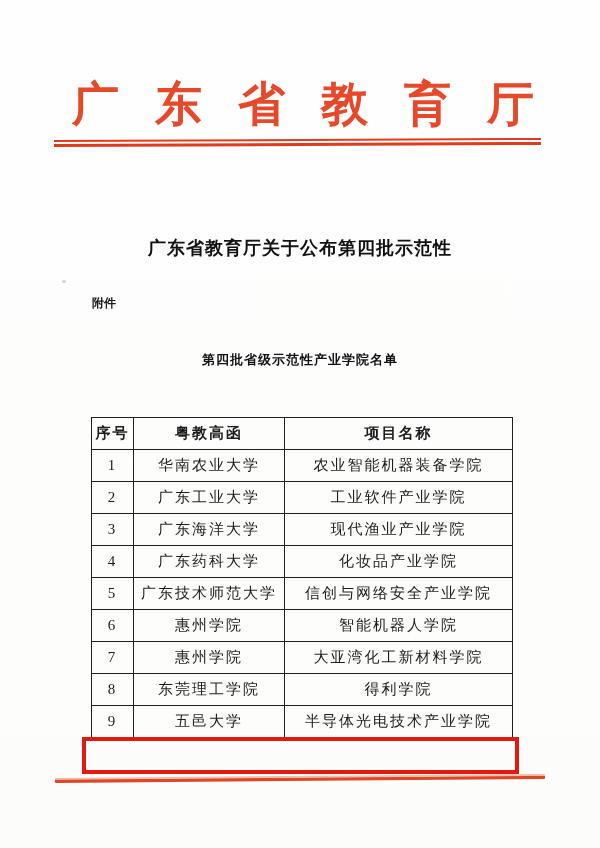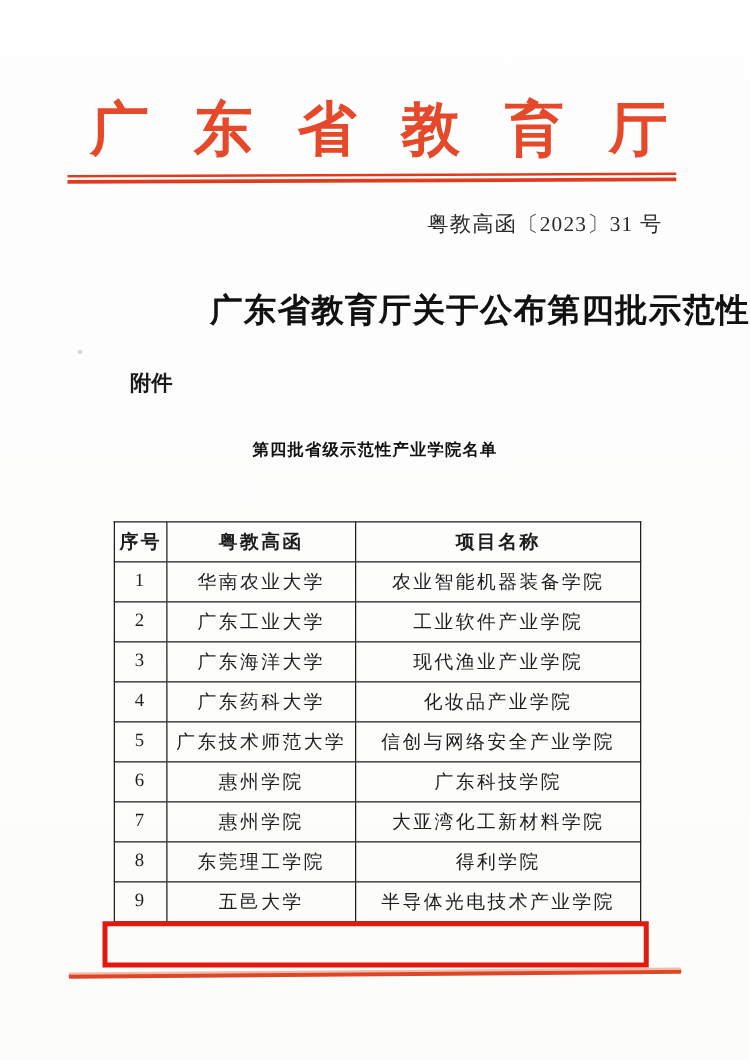--- a/index.html
+++ b/index.html
@@ -41,33 +41,33 @@
   .doc-number {
     position: absolute;
     top: 168px; right: 70px;
     font-size: 17px;
     letter-spacing: 1px;
     color: #2a2a2a;
   }
   .notice-title {
     position: absolute;
     top: 228px; left: 0; right: 0;
-    text-align: right;
-    font-weight: bold;
-    font-size: 26px;
+    text-align: center;
+    font-weight: bold;
+    font-size: 18px;
     line-height: 41px;
     letter-spacing: 1px;
     color: #111;
   }
   .attachment {
     position: absolute;
-    top: 295px; left: 104px;
+    top: 295px; left: 92px;
     font-family: "Liberation Sans", "DejaVu Sans", sans-serif;
     font-weight: bold;
-    font-size: 17px;
+    font-size: 12px;
     color: #1a1a1a;
     text-align: center;
   }
   .table-title {
     position: absolute;
     top: 351px; left: 0; right: 0;
     text-align: center;
     font-weight: bold;
     font-size: 13px;
     letter-spacing: 1px;
@@ -130,21 +130,20 @@
 </style>
 </head>
 <body>
 
 <div class="page">
 
   <div class="org-title">广东省教育厅</div>
 
   <div class="red-rule"></div>
 
-  <div class="doc-number">粤教高函〔2023〕31 号</div>
 
   <div class="notice-title">
     <div>广东省教育厅关于公布第四批示范性</div>
   </div>
 
   <div class="attachment">附件</div>
 
   <div class="scan-speck"></div>
 
   <div class="table-title">第四批省级示范性产业学院名单</div>
@@ -184,21 +183,21 @@
         <td>化妆品产业学院</td>
       </tr>
       <tr>
         <td>5</td>
         <td>广东技术师范大学</td>
         <td>信创与网络安全产业学院</td>
       </tr>
       <tr>
         <td>6</td>
         <td>惠州学院</td>
-        <td>广东科技学院</td>
+        <td>智能机器人学院</td>
       </tr>
       <tr>
         <td>7</td>
         <td>惠州学院</td>
         <td>大亚湾化工新材料学院</td>
       </tr>
       <tr>
         <td>8</td>
         <td>东莞理工学院</td>
         <td>得利学院</td>

